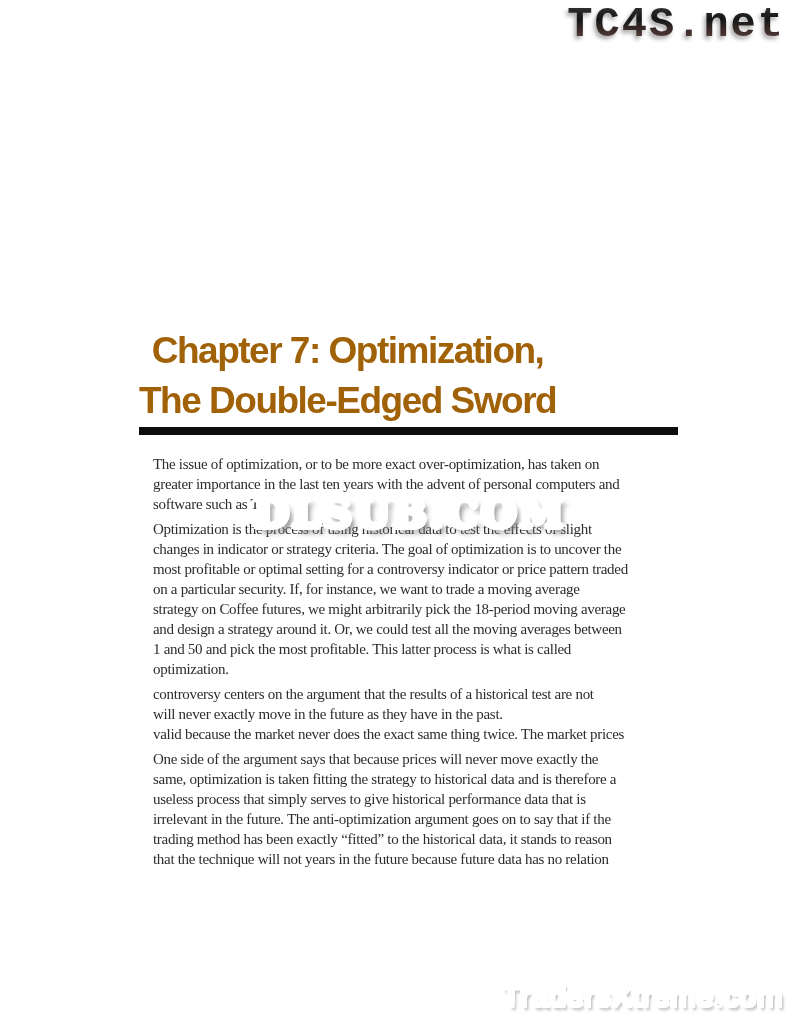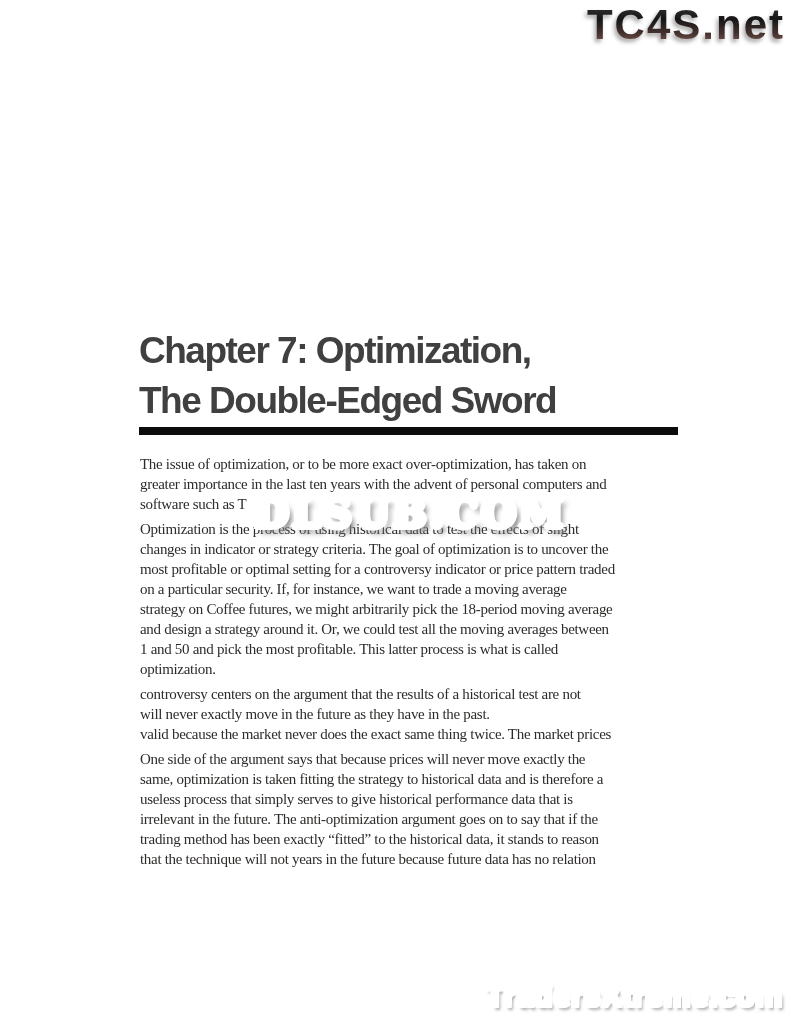--- a/index.html
+++ b/index.html
@@ -5,66 +5,66 @@
   html,body{margin:0;padding:0;}
   body{
     width:791px;height:1024px;background:#ffffff;position:relative;
     font-family:"Liberation Serif", serif;overflow:hidden;
   }
   .page{position:absolute;inset:0;}
 
   
   .top-logo{
     position:absolute;top:1px;right:6px;
-    font-family:Liberation Sans, sans-serif;font-weight:bold;
+    font-family:Liberation Mono, monospace;font-weight:bold;
     font-size:42px;letter-spacing:2px;line-height:48px;
     background:linear-gradient(180deg,#3c3c3c 0%,#161616 38%,#46322f 68%,#9a6a60 100%);
     -webkit-background-clip:text;background-clip:text;color:transparent;
     filter:drop-shadow(-2px 3px 2px rgba(135,135,135,0.75));
     margin-left:40px;
   }
 
   
   .chapter-title{
     position:absolute;left:139px;top:326px;margin:0;
     font-family:"Liberation Sans", sans-serif;font-weight:bold;
-    font-size:37px;line-height:50px;letter-spacing:-1.5px;color:#404040;
+    font-size:37px;line-height:50px;letter-spacing:-1.5px;color:#a16207;text-align:center;
   }
   .chapter-title span{display:block;}
   .title-rule{
     position:absolute;left:139px;top:427px;width:539px;height:8px;background:#0c0c0c;
   }
 
   
   .body-text{
     position:absolute;left:139px;top:454px;width:545px;
     font-size:15px;line-height:20px;letter-spacing:-0.3px;color:#2e2c2a;
   }
-  .para{margin:0 0 5px 1px;}
+  .para{margin:0 0 5px 14px;}
   .line{display:block;white-space:nowrap;height:20px;}
 
   
   .watermark{
     position:absolute;left:254px;top:492px;
     font-family:"DejaVu Serif", serif;font-weight:bold;
     font-size:40px;line-height:42px;letter-spacing:3px;
     background:linear-gradient(180deg,#e26a6c 0%,#cf3a3f 40%,#ae1119 52%,#c2272b 100%);
     -webkit-background-clip:text;background-clip:text;color:transparent;
     text-shadow:
       -2px -2px 0 #ffffff, 2px -2px 0 #ffffff,
       -2px 2px 0 #ffffff, 2px 2px 0 #ffffff,
       -3px 0 0 #ffffff, 3px 0 0 #ffffff,
       0 -3px 0 #ffffff, 0 3px 0 #ffffff,
       5px 6px 5px rgba(130,130,130,0.85);
   }
 
   
   .bottom-logo{
     position:absolute;right:8px;top:979px;
-    font-family:"Liberation Sans", sans-serif;font-weight:bold;
+    font-family:"Liberation Sans", sans-serif;font-weight:normal;
     font-size:30px;line-height:34px;letter-spacing:1px;
     background:linear-gradient(180deg,#e89898 0%,#d05a5c 35%,#b02a30 75%,#c24a4e 100%);
     -webkit-background-clip:text;background-clip:text;color:transparent;
     text-shadow:
       -2px -2px 0 #ffffff, 2px -2px 0 #ffffff,
       -2px 2px 0 #ffffff, 2px 2px 0 #ffffff,
       -2px 0 0 #ffffff, 2px 0 0 #ffffff,
       0 -2px 0 #ffffff, 0 2px 0 #ffffff,
       3px 4px 3px rgba(140,140,140,0.75);
   }

